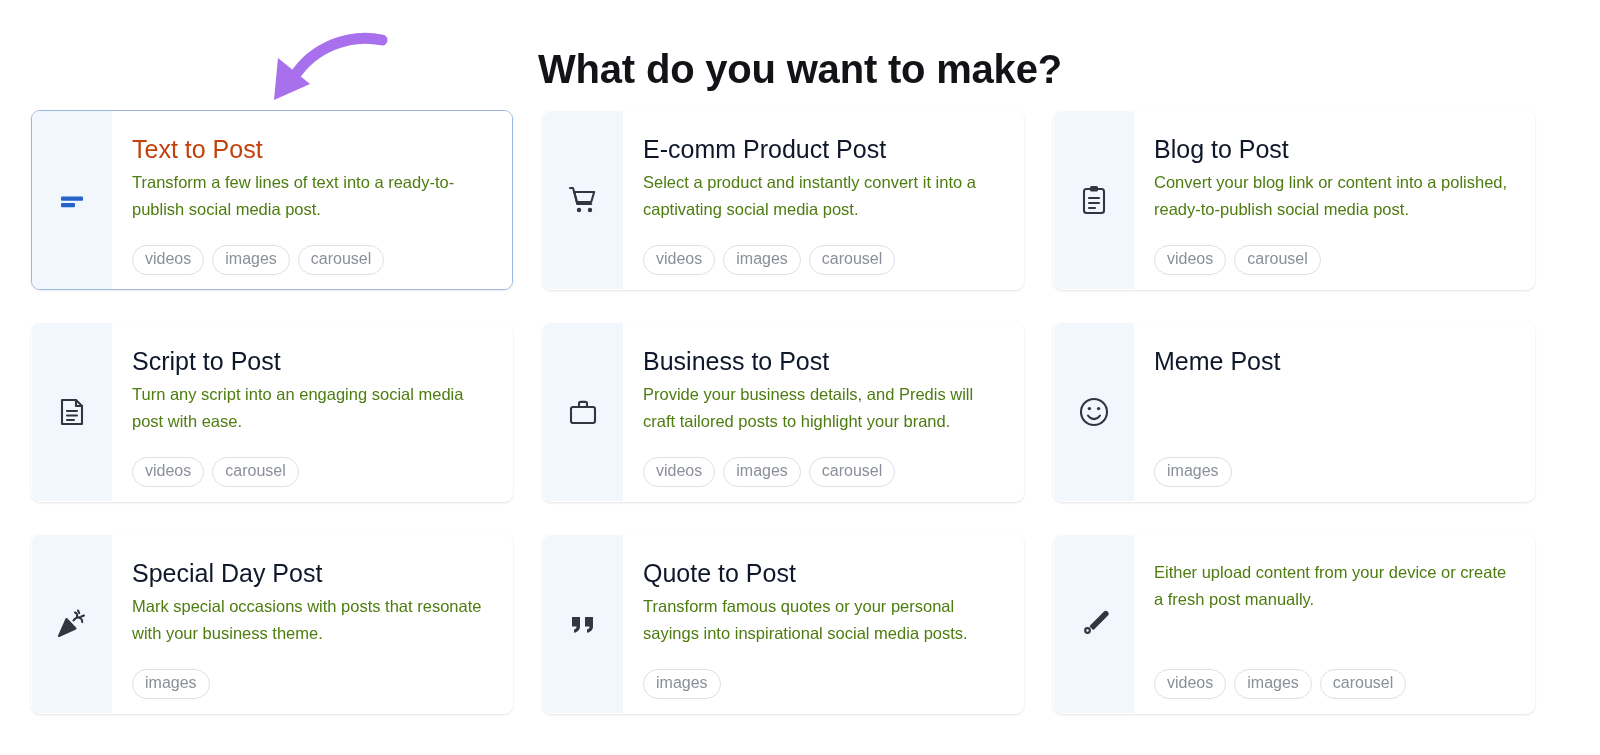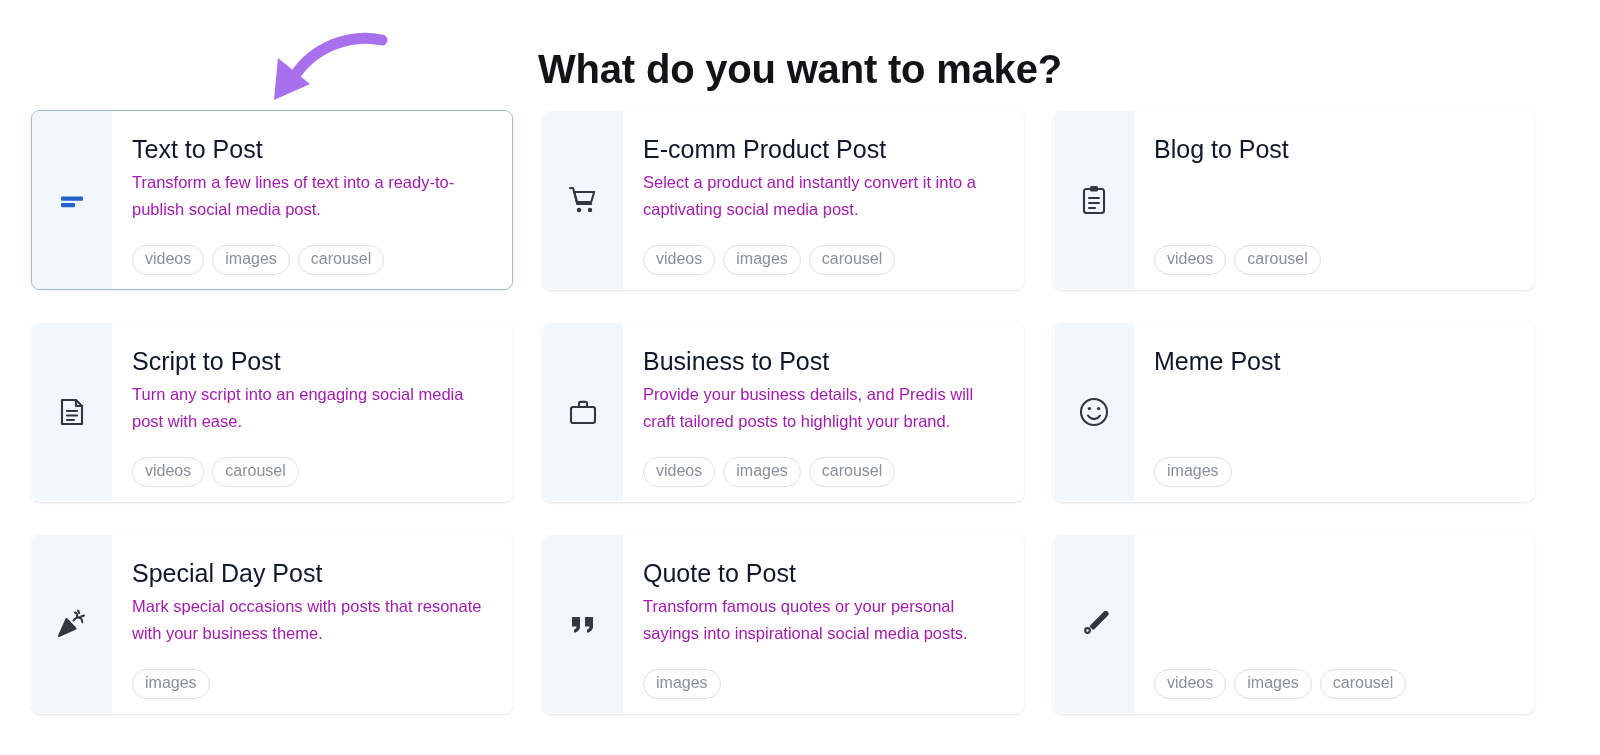--- a/index.html
+++ b/index.html
@@ -87,26 +87,26 @@
   }
 
   .card-title {
     font-size: 25px;
     font-weight: 400;
     color: #0f172a;
     line-height: 1.12;
     margin: 0 0 6px 0;
     white-space: nowrap;
   }
-  .option-card.selected .card-title { color: #0f172a; }
+  .option-card.selected .card-title { color: #c2410c; }
 
   .card-desc {
     font-size: 16.5px;
     line-height: 1.62;
-    color: #a21caf;
+    color: #4d7c0f;
     margin: 0;
     max-width: 360px;
   }
 
   .card-tags {
     margin-top: auto;
     display: flex;
     gap: 8px;
     padding-top: 10px;
   }
@@ -175,20 +175,21 @@
       <div class="option-card">
         <div class="card-icon-panel">
           <svg width="34" height="34" viewBox="0 0 34 34" fill="none" stroke="#31363f" stroke-width="2.1" stroke-linecap="round" stroke-linejoin="round" aria-hidden="true">
             <rect x="7" y="6" width="20" height="24" rx="2.5"></rect>
             <rect x="13" y="3" width="8" height="5.5" rx="1.6" fill="#31363f" stroke="none"></rect>
             <path d="M12 15h10M12 20h10M12 25h6"></path>
           </svg>
         </div>
         <div class="card-body">
           <div class="card-title">Blog to Post</div>
+          <div class="card-desc">Convert your blog link or content into a polished, ready-to-publish social media post.</div>
           <div class="card-tags">
             <span class="tag-pill">videos</span>
             <span class="tag-pill">carousel</span>
           </div>
         </div>
       </div>
       <div class="option-card">
         <div class="card-icon-panel">
           <svg width="34" height="34" viewBox="0 0 34 34" fill="none" stroke="#31363f" stroke-width="2.1" stroke-linecap="round" stroke-linejoin="round" aria-hidden="true">
             <path d="M7 5h14l6 6v18H7z"></path>
@@ -274,20 +275,21 @@
       </div>
       <div class="option-card">
         <div class="card-icon-panel">
           <svg width="34" height="34" viewBox="0 0 34 34" fill="none" stroke="#31363f" stroke-width="2.1" stroke-linecap="round" stroke-linejoin="round" aria-hidden="true">
             <path d="M27.5 5.5L13.8 19.2l2.5 2.5L30 8.1a1.8 1.8 0 0 0-2.5-2.6z" fill="#31363f"></path>
             <circle cx="10.5" cy="23.5" r="3.4" fill="#31363f" stroke="none"></circle>
             <circle cx="10.5" cy="23.5" r="1.2" fill="#f2f6fd" stroke="none"></circle>
           </svg>
         </div>
         <div class="card-body">
+          <div class="card-desc">Either upload content from your device or create a fresh post manually.</div>
           <div class="card-tags">
             <span class="tag-pill">videos</span>
             <span class="tag-pill">images</span>
             <span class="tag-pill">carousel</span>
           </div>
         </div>
       </div>
     </div>
 
 </div>

